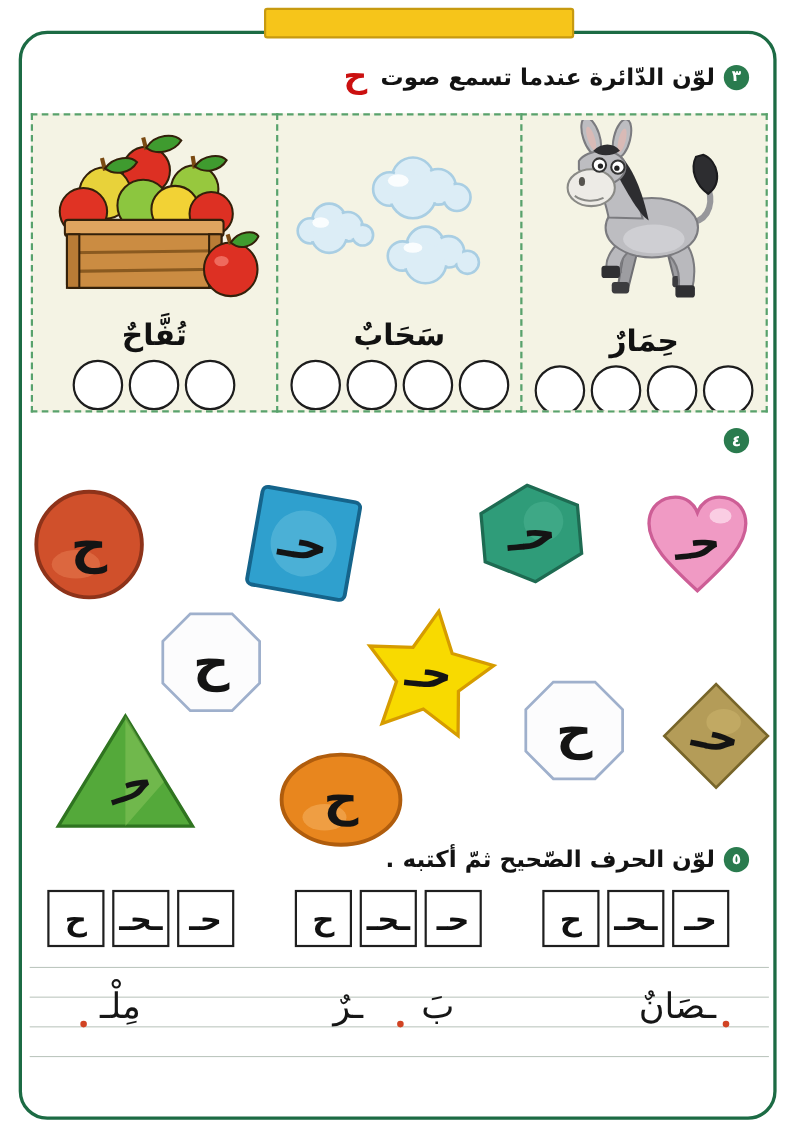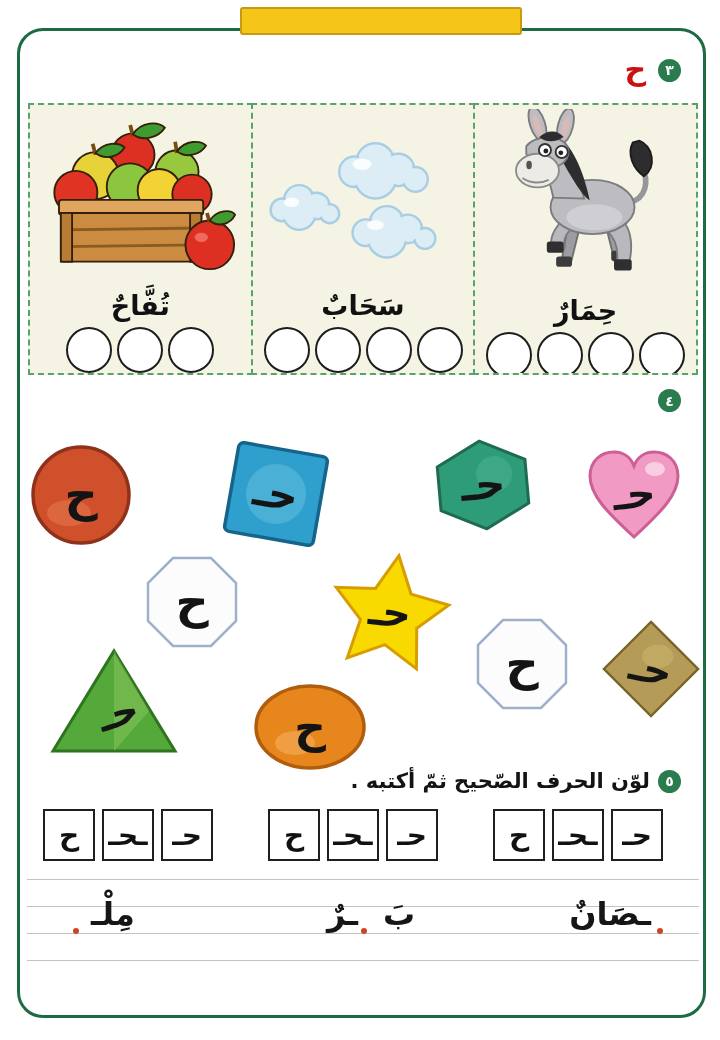--- a/index.html
+++ b/index.html
@@ -54,36 +54,37 @@
   
   .boxes-row{position:absolute;left:7px;top:778px;width:672px;height:56px;direction:ltr;}
   .lgroup{position:absolute;top:0;display:flex;gap:7px;direction:ltr;}
   .g0{left:16px;} .g1{left:241px;} .g2{left:466px;}
   .lbox{width:48px;height:48px;background:#fff;border:2.5px solid #1f1f1f;display:flex;
         align-items:center;justify-content:center;font-size:28px;font-weight:bold;color:#111;}
   
   .writing{position:absolute;left:7px;top:844px;width:672px;height:96px;direction:ltr;}
   .rule{position:absolute;left:0;right:0;border-top:1.5px solid #bdc7bf;}
   .r0{top:4px;} .r1{top:31px;} .r2{top:58px;} .r3{top:85px;}
-  .wfrag{position:absolute;top:22px;font-size:32px;font-weight:bold;color:#161616;line-height:1.1;}
+  .wfrag{position:absolute;top:22px;font-size:32px;font-weight:normal;color:#161616;line-height:1.1;}
   .wdot{position:absolute;top:53px;width:6px;height:6px;border-radius:50%;background:#d14323;}
   .w1{right:48px;} .d1{right:36px;}
-  .w2a{left:356px;} .d2{left:334px;} .w2b{left:300px;text-align:center;}
+  .w2a{left:356px;} .d2{left:334px;} .w2b{left:276px;text-align:center;}
   .w3{left:64px;} .d3{left:46px;}
 </style>
 </head>
 <body>
 
 <div class="stage">
   <div class="tab"></div>
 
   <div class="sheet">
 
     <header class="hdr a3">
       <span class="badge">٣</span>
+      <span>لوّن الدّائرة عندما تسمع صوت</span>
       <span class="red-letter">ح</span>
     </header>
 
     <div class="panels">
 
       <section class="panel">
         <div class="panel-img">
           <svg viewBox="0 0 205 180" width="192" height="170" aria-hidden="true">
             <g stroke="#33200a" stroke-width="2">
               <circle cx="95" cy="44" r="23" fill="#dd3023"></circle>

